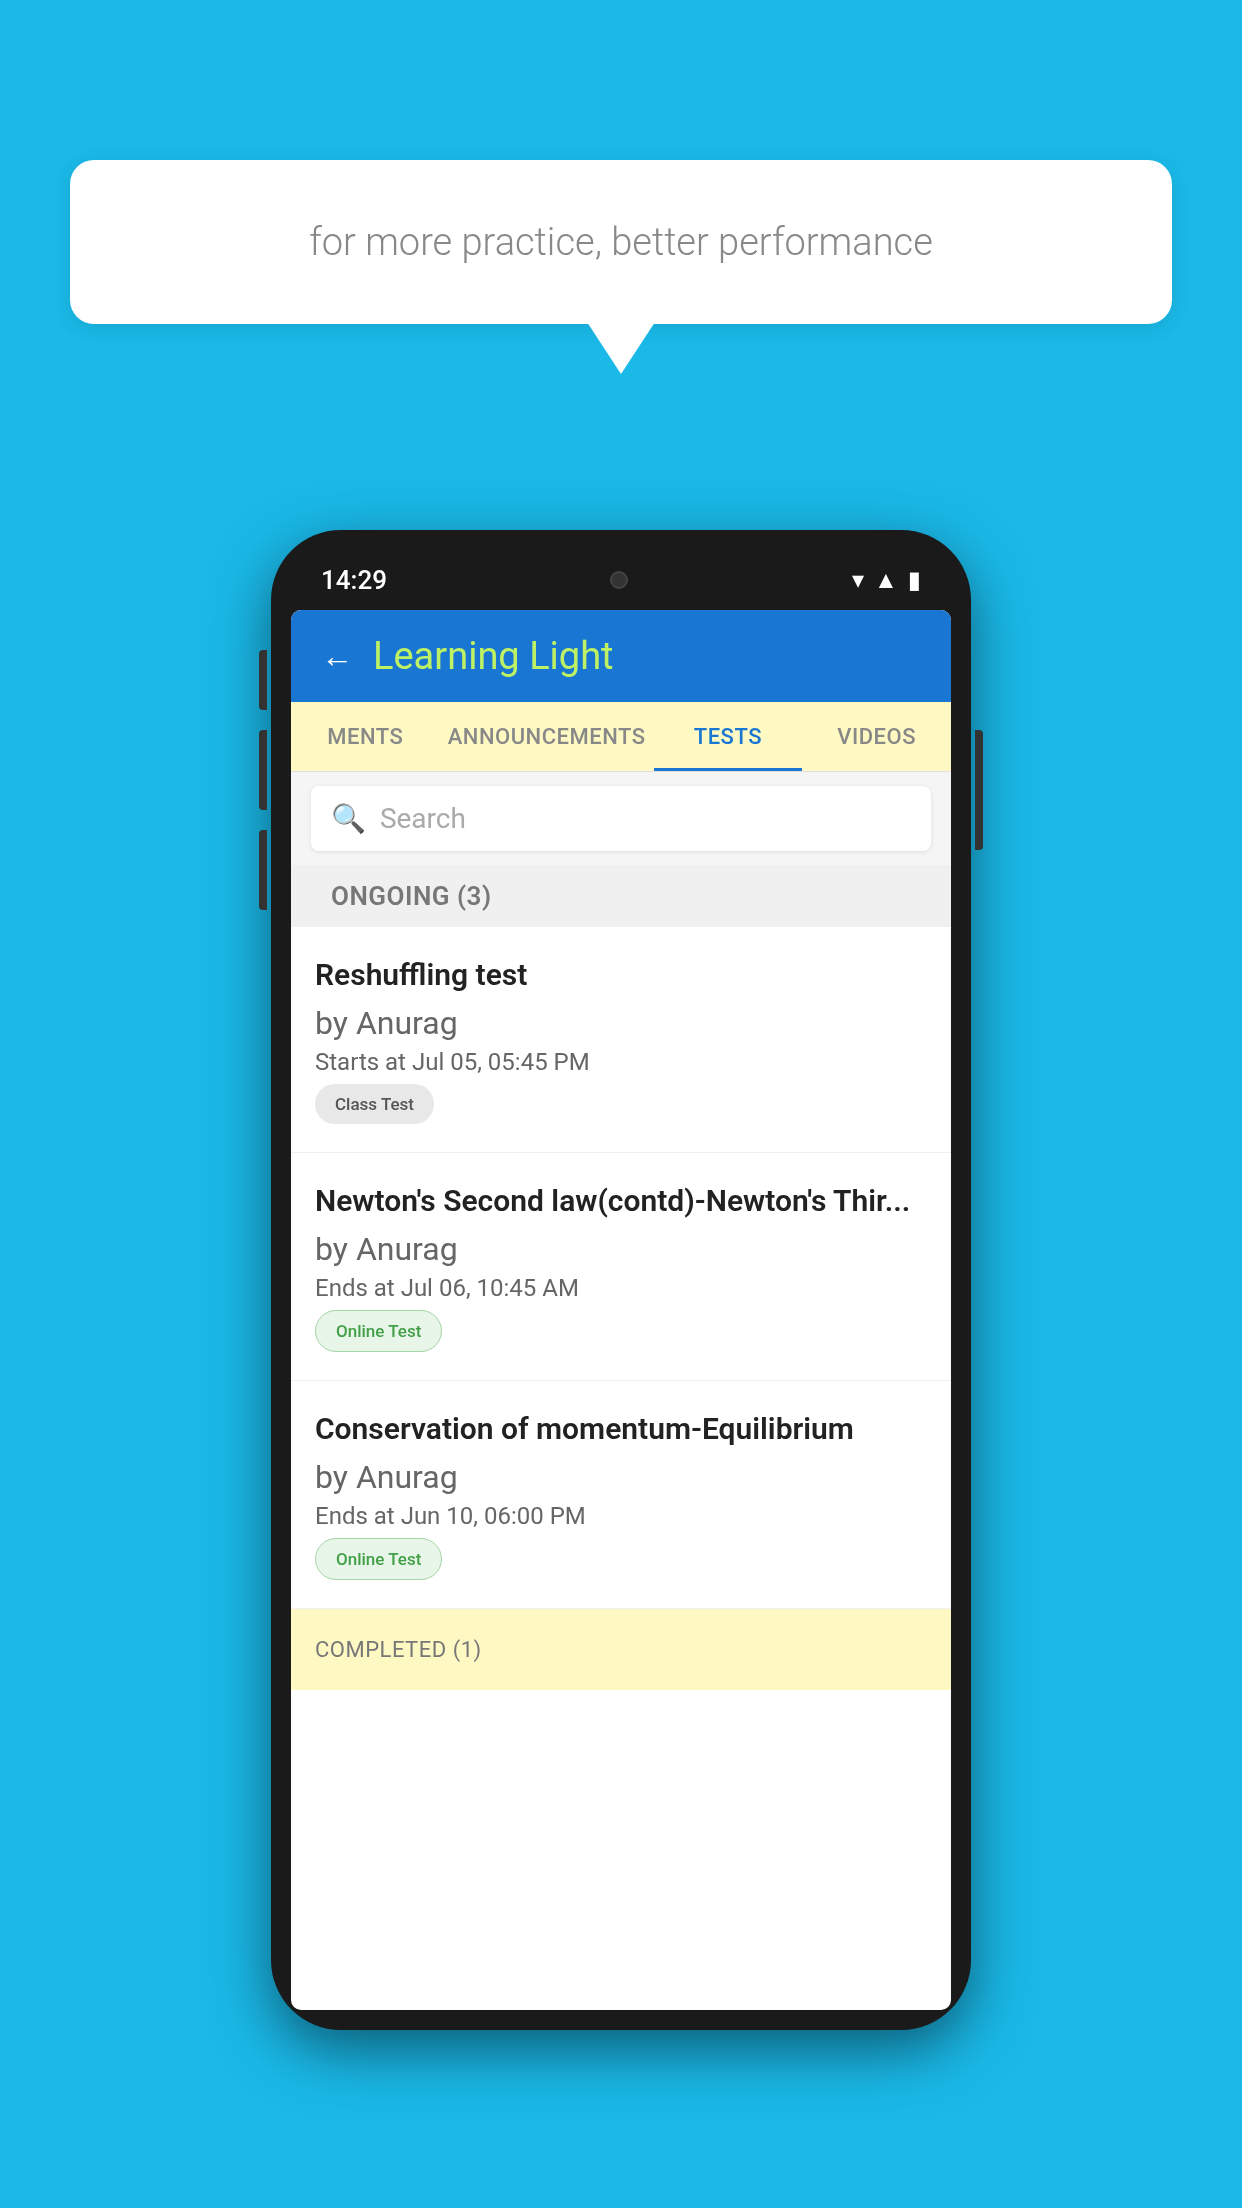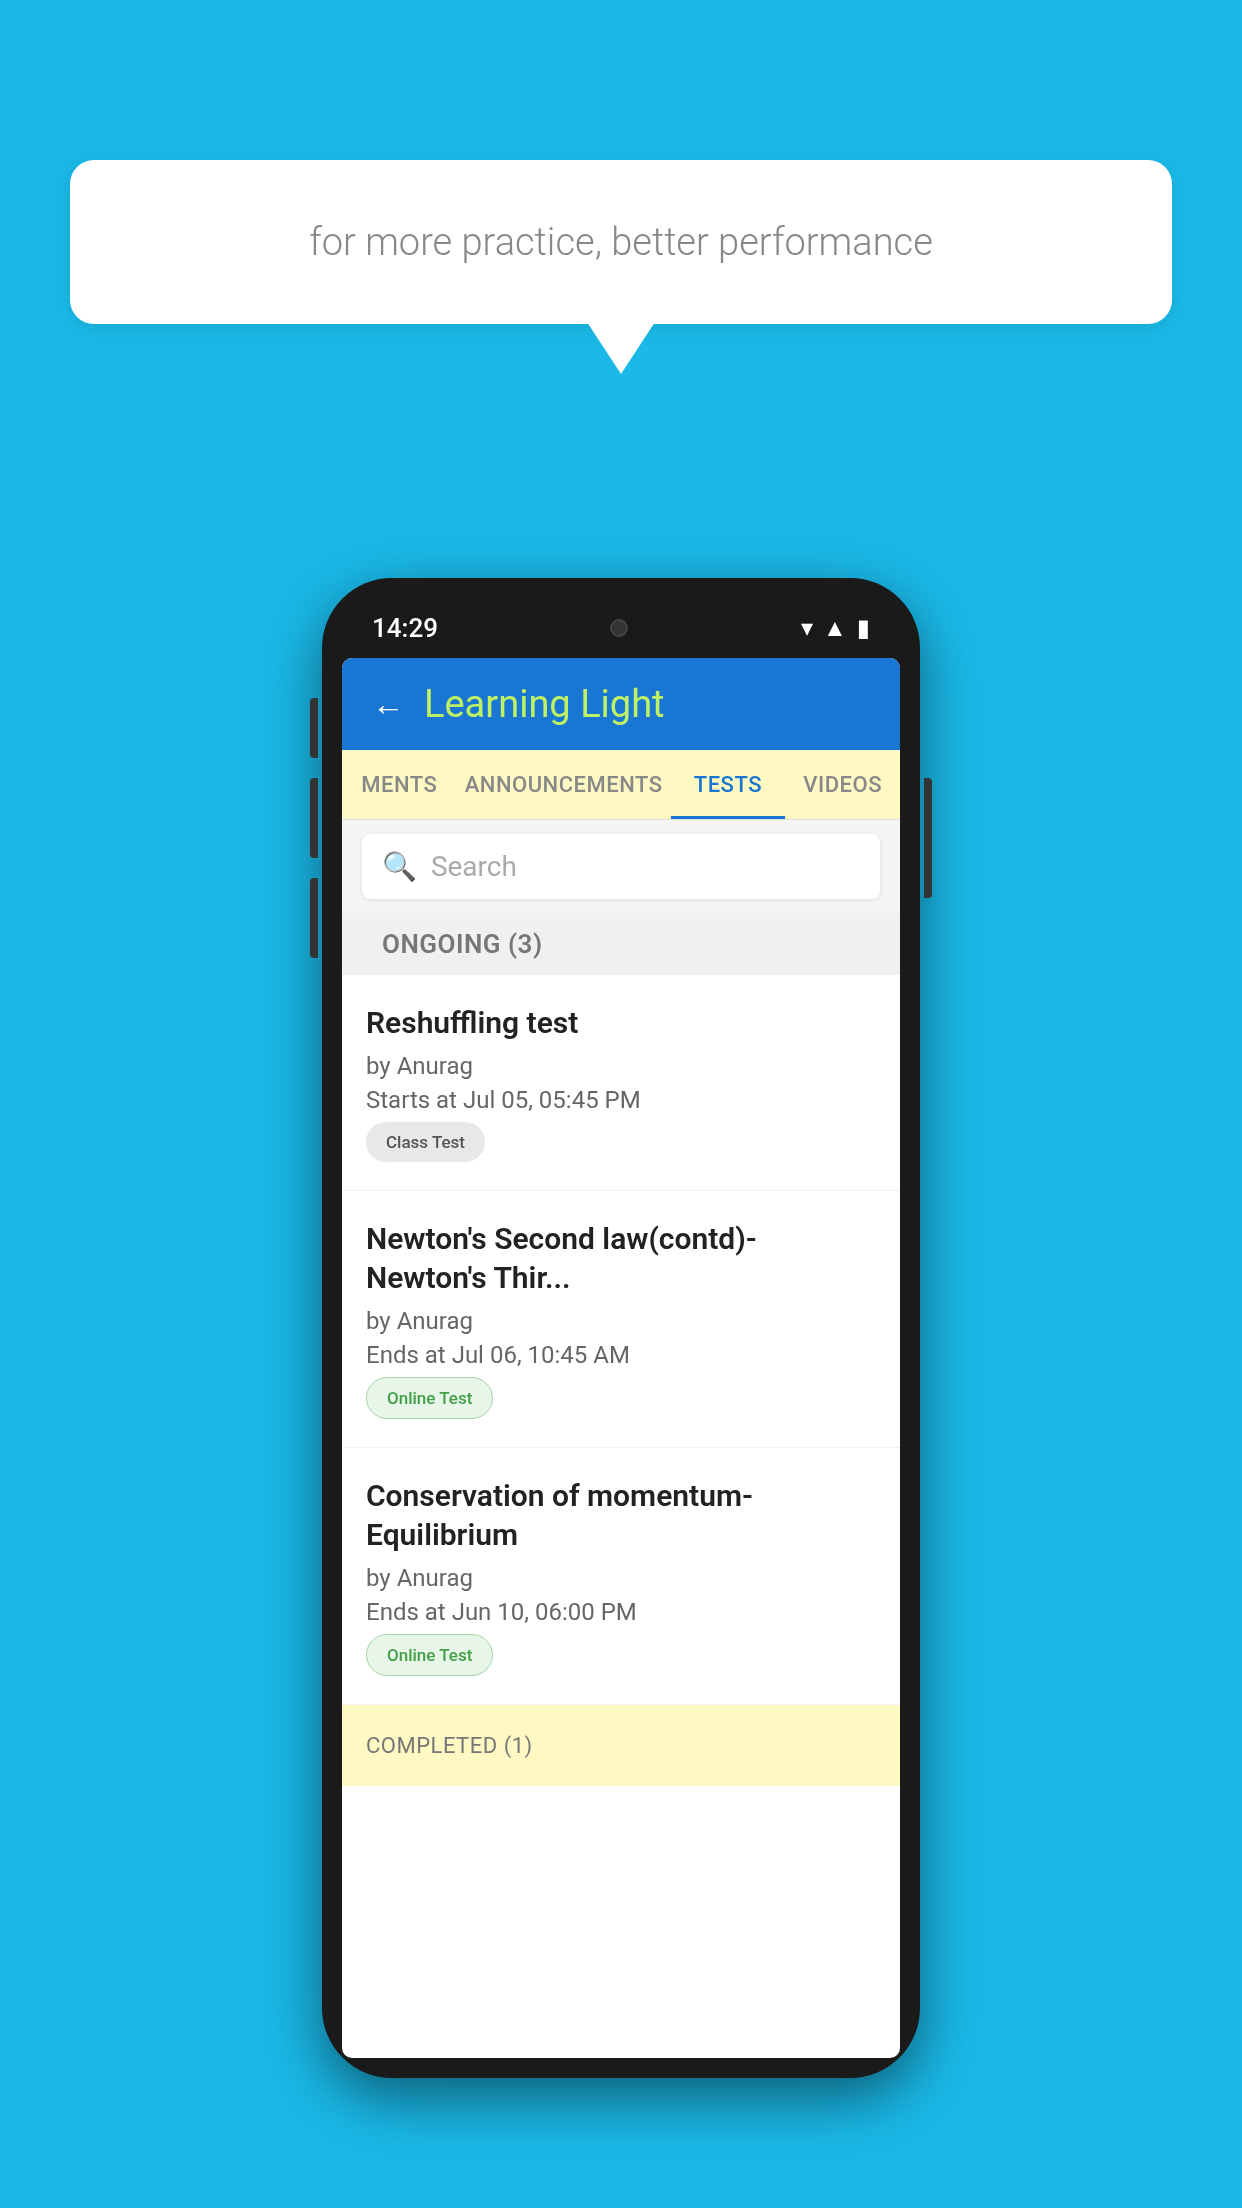--- a/index.html
+++ b/index.html
@@ -56,22 +56,21 @@
       color: #888;
       font-weight: 300;
     }
 
     
     .phone-container {
       position: absolute;
       top: 530px;
       left: 50%;
       transform: translateX(-50%);
-      width: 598px;
-      margin-top: 48px;
+      width: 700px;
     }
 
     .phone-frame {
       background: #1a1a1a;
       border-radius: 70px;
       padding: 20px;
       box-shadow: 0 20px 60px rgba(0,0,0,0.5);
       position: relative;
     }
 
@@ -235,21 +234,21 @@
 
     .test-name {
       font-size: 30px;
       font-weight: 600;
       color: #222;
       margin-bottom: 10px;
       line-height: 1.3;
     }
 
     .test-author {
-      font-size: 24px;
+      font-size: 32px;
       color: #666;
       margin-bottom: 6px;
     }
 
     .test-time {
       font-size: 24px;
       color: #666;
     }
 
     .test-badge {

